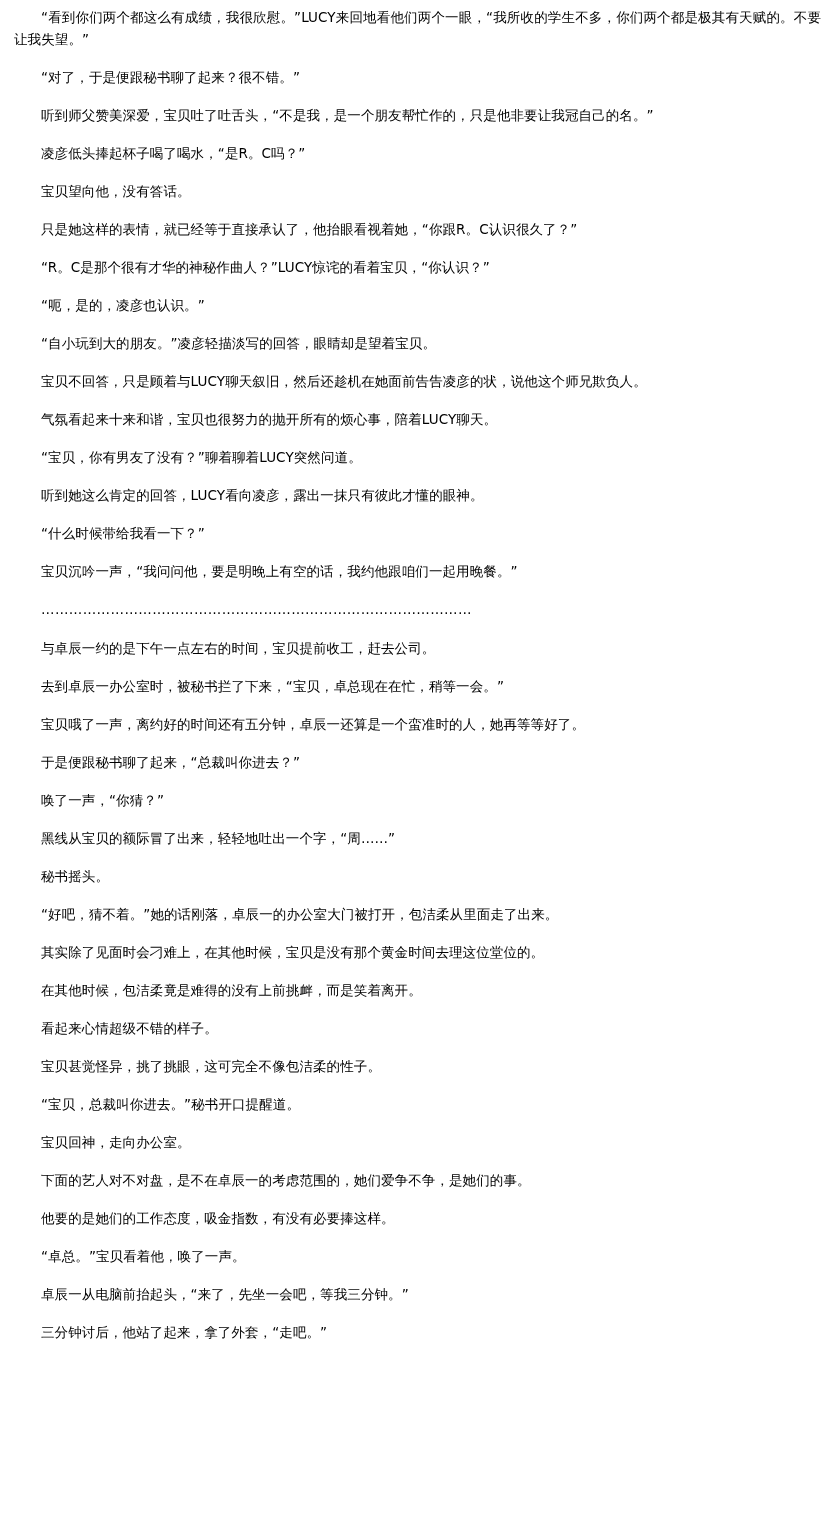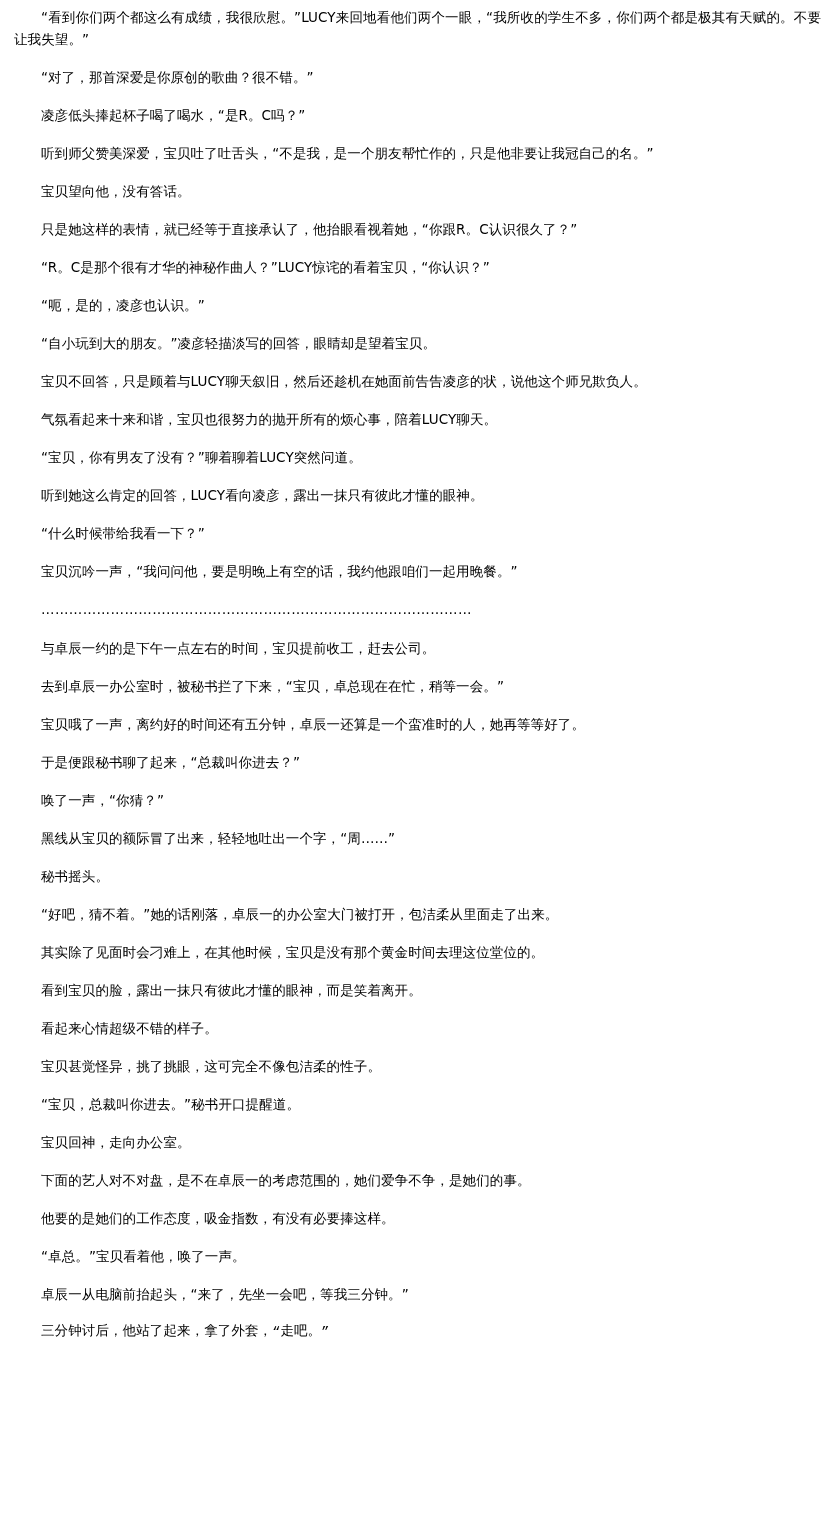--- a/index.html
+++ b/index.html
@@ -28,32 +28,31 @@
     word-break: break-all;
     letter-spacing: 0.1px;
   }
   .para.dots {
     text-indent: 2em;
     letter-spacing: 0.4px;
     margin-bottom: 17px;
   }
   .para.last {
     margin-bottom: 0;
-    font-family: Liberation Mono, monospace;
   }
 </style>
 </head>
 <body>
 
 <div id="page">
   <div id="content">
       <p class="para">“看到你们两个都这么有成绩，我很欣慰。”LUCY来回地看他们两个一眼，“我所收的学生不多，你们两个都是极其有天赋的。不要让我失望。”</p>
-      <p class="para">“对了，那首深爱是你原创的歌曲？很不错。”</p>
+      <p class="para">“对了，于是便跟秘书聊了起来？很不错。”</p>
+      <p class="para">听到师父赞美深爱，宝贝吐了吐舌头，“不是我，是一个朋友帮忙作的，只是他非要让我冠自己的名。”</p>
       <p class="para">凌彦低头捧起杯子喝了喝水，“是R。C吗？”</p>
-      <p class="para">听到师父赞美深爱，宝贝吐了吐舌头，“不是我，是一个朋友帮忙作的，只是他非要让我冠自己的名。”</p>
       <p class="para">宝贝望向他，没有答话。</p>
       <p class="para">只是她这样的表情，就已经等于直接承认了，他抬眼看视着她，“你跟R。C认识很久了？”</p>
       <p class="para">“R。C是那个很有才华的神秘作曲人？”LUCY惊诧的看着宝贝，“你认识？”</p>
       <p class="para">“呃，是的，凌彦也认识。”</p>
       <p class="para">“自小玩到大的朋友。”凌彦轻描淡写的回答，眼睛却是望着宝贝。</p>
       <p class="para">宝贝不回答，只是顾着与LUCY聊天叙旧，然后还趁机在她面前告告凌彦的状，说他这个师兄欺负人。</p>
       <p class="para">气氛看起来十来和谐，宝贝也很努力的抛开所有的烦心事，陪着LUCY聊天。</p>
       <p class="para">“宝贝，你有男友了没有？”聊着聊着LUCY突然问道。</p>
       <p class="para">听到她这么肯定的回答，LUCY看向凌彦，露出一抹只有彼此才懂的眼神。</p>
       <p class="para">“什么时候带给我看一下？”</p>
@@ -61,21 +60,21 @@
       <p class="para dots">…………………………………………………………………………………</p>
       <p class="para">与卓辰一约的是下午一点左右的时间，宝贝提前收工，赶去公司。</p>
       <p class="para">去到卓辰一办公室时，被秘书拦了下来，“宝贝，卓总现在在忙，稍等一会。”</p>
       <p class="para">宝贝哦了一声，离约好的时间还有五分钟，卓辰一还算是一个蛮准时的人，她再等等好了。</p>
       <p class="para">于是便跟秘书聊了起来，“总裁叫你进去？”</p>
       <p class="para">唤了一声，“你猜？”</p>
       <p class="para">黑线从宝贝的额际冒了出来，轻轻地吐出一个字，“周……”</p>
       <p class="para">秘书摇头。</p>
       <p class="para">“好吧，猜不着。”她的话刚落，卓辰一的办公室大门被打开，包洁柔从里面走了出来。</p>
       <p class="para">其实除了见面时会刁难上，在其他时候，宝贝是没有那个黄金时间去理这位堂位的。</p>
-      <p class="para">看到宝贝的脸，露出一抹只有彼此才懂的眼神，而是笑着离开。</p>
+      <p class="para">在其他时候，包洁柔竟是难得的没有上前挑衅，而是笑着离开。</p>
       <p class="para">看起来心情超级不错的样子。</p>
       <p class="para">宝贝甚觉怪异，挑了挑眼，这可完全不像包洁柔的性子。</p>
       <p class="para">“宝贝，总裁叫你进去。”秘书开口提醒道。</p>
       <p class="para">宝贝回神，走向办公室。</p>
       <p class="para">下面的艺人对不对盘，是不在卓辰一的考虑范围的，她们爱争不争，是她们的事。</p>
       <p class="para">他要的是她们的工作态度，吸金指数，有没有必要捧这样。</p>
       <p class="para">“卓总。”宝贝看着他，唤了一声。</p>
       <p class="para">卓辰一从电脑前抬起头，“来了，先坐一会吧，等我三分钟。”</p>
       <p class="para last">三分钟讨后，他站了起来，拿了外套，“走吧。”</p>
     </div>

